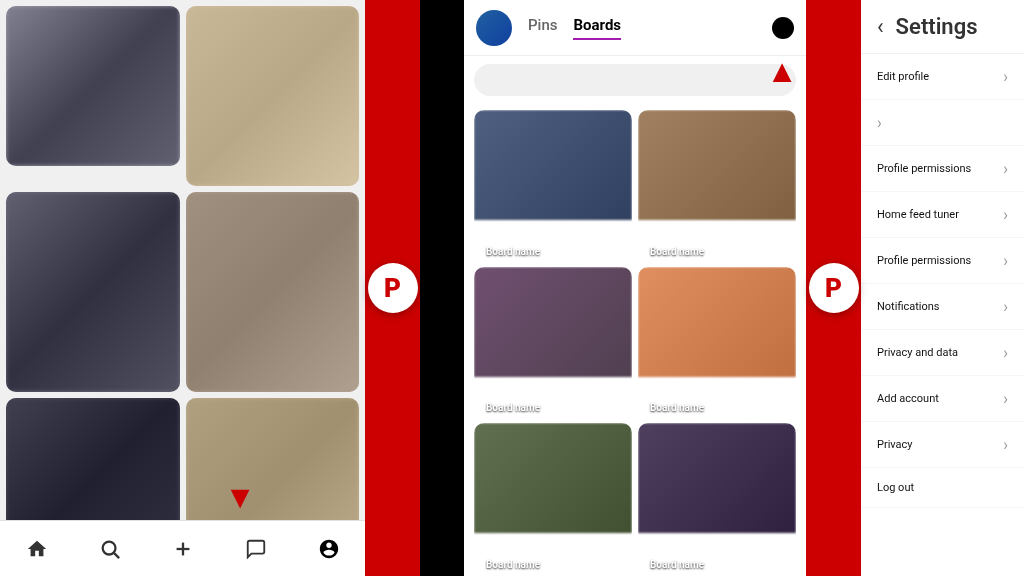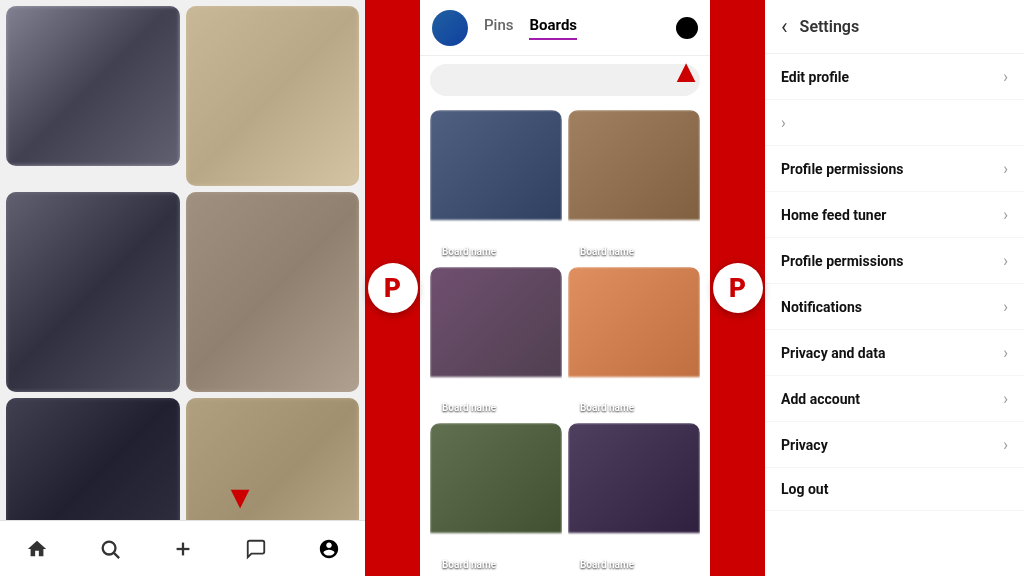--- a/index.html
+++ b/index.html
@@ -136,26 +136,27 @@
       align-items: center;
       justify-content: center;
       font-size: 26px;
       font-weight: 900;
       color: #cc0000;
       box-shadow: 0 2px 8px rgba(0,0,0,0.3);
     }
 
     
     .middle-panel {
-      width: 290px;
+      width: 342px;
       height: 576px;
       background: #fff;
       flex-shrink: 0;
       overflow: hidden;
       position: relative;
+      margin-left: 44px;
     }
 
     .middle-header {
       display: flex;
       align-items: center;
       padding: 8px 12px;
       border-bottom: 1px solid #eee;
       height: 56px;
     }
 
@@ -267,21 +268,21 @@
     }
 
     .back-btn {
       font-size: 22px;
       color: #333;
       cursor: pointer;
       margin-right: 12px;
     }
 
     .settings-title {
-      font-size: 16px;
+      font-size: 22px;
       font-weight: 600;
       color: #333;
     }
 
     .settings-content {
       overflow-y: auto;
       height: calc(576px - 52px);
     }
 
     .settings-section-label {
@@ -295,23 +296,23 @@
     .settings-item {
       display: flex;
       align-items: center;
       justify-content: space-between;
       padding: 13px 16px;
       border-bottom: 1px solid #f5f5f5;
       cursor: pointer;
     }
 
     .settings-item-text {
-      font-size: 14px;
+      font-size: 11px;
       color: #111;
-      font-weight: 700;
+      font-weight: 400;
     }
 
     .chevron-right {
       color: #999;
       font-size: 16px;
     }
   </style>
 </head>
 <body>
 

